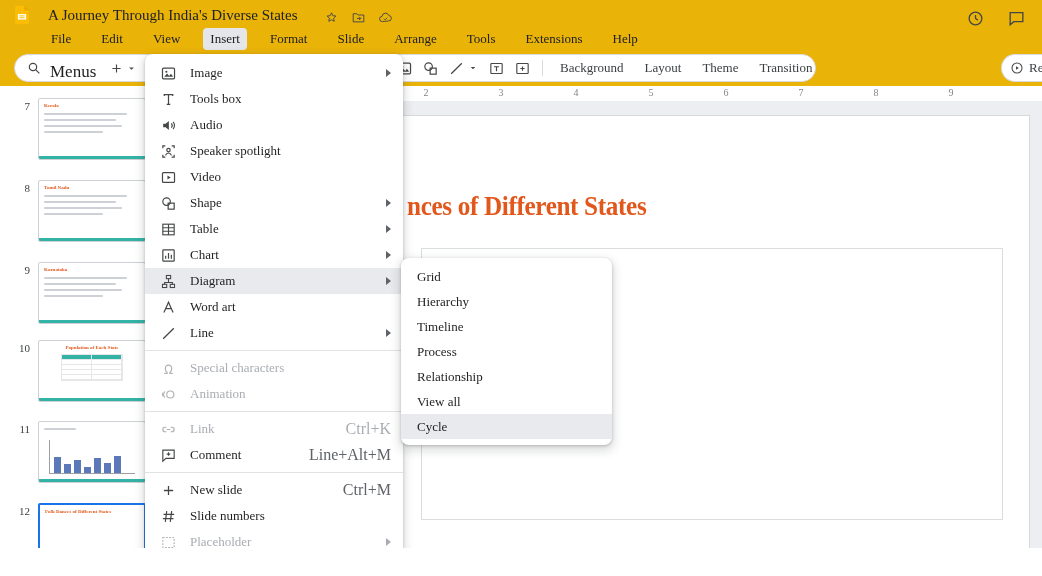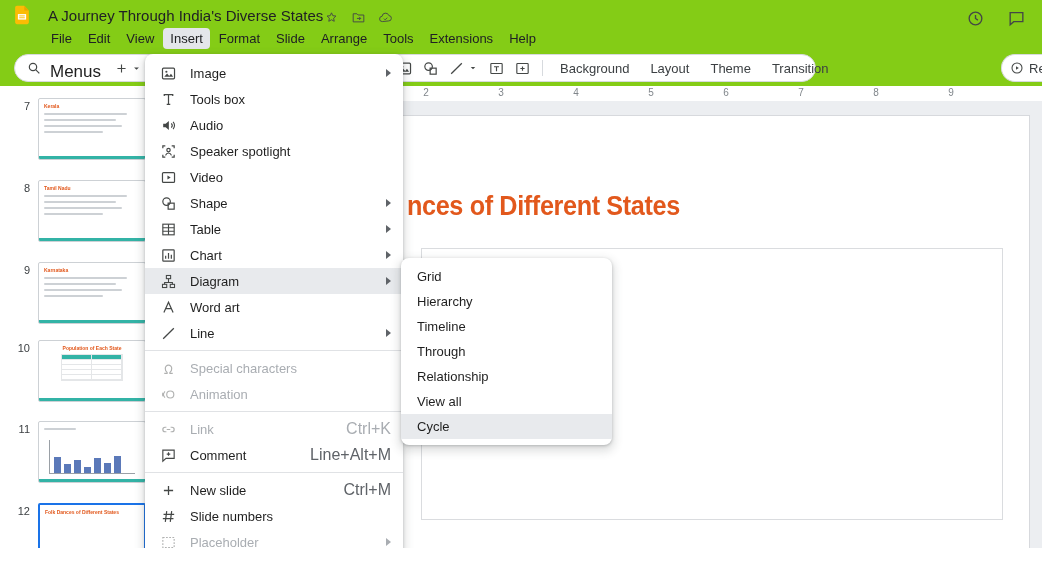--- a/index.html
+++ b/index.html
@@ -2,36 +2,36 @@
 <html style="--accent-teal: #33b3a6; --title-orange: #e2581c; --selection-blue: #1a73e8;"><head>
 <meta charset="utf-8">
 <style>
   *{margin:0;padding:0;box-sizing:border-box}
   :root{
     --accent-teal:#33b3a6;
     --title-orange:#e2581c;
     --selection-blue:#1a73e8;
   }
   body{font-family:"Liberation Sans",sans-serif;background:#fff}
-  .app{position:relative;width:1042px;height:548px;background:#84cc16;overflow:hidden;color:#202124;font-family:Liberation Sans, sans-serif}
+  .app{position:relative;width:1042px;height:548px;background:#eab308;overflow:hidden;color:#202124;font-family:Liberation Serif, serif}
 
   
   .titlebar{position:absolute;left:0;top:0;width:100%;height:28px}
   .logo{position:absolute;left:11px;top:4px;width:22px;height:22px}
   .logo svg{width:100%;height:100%;display:block}
   .doc-title{position:absolute;left:48px;top:7px;font-size:15px;color:#202124;white-space:nowrap}
   .tb-icon{display:inline-block;width:16px;height:16px}
   .tb-icon svg{width:100%;height:100%;display:block}
   .title-icons{position:absolute;left:324px;top:10px;display:flex;gap:12px}
   .title-icons .tb-icon{width:15px;height:15px}
   .titlebar-right{position:absolute;right:16px;top:9px;display:flex;gap:22px}
   .titlebar-right .tb-icon{width:19px;height:19px}
 
   
-  .menubar{position:absolute;left:44px;top:27px;height:23px;display:flex;align-items:center;gap:2px}
+  .menubar{position:absolute;left:44px;top:27px;height:23px;display:flex;align-items:center;gap:16px}
   .menu-bar-item{font-size:13px;color:#202124;padding:3px 7px;border-radius:4px;cursor:default;white-space:nowrap}
   .menu-bar-item.open{background:#e4e6ea}
 
   
   .toolbar{position:absolute;left:0;top:52px;width:100%;height:34px}
   .toolbar-pill{position:absolute;left:14px;top:2px;width:802px;height:28px;border:1px solid #d7dade;border-radius:15px;background:#fff;display:flex;align-items:center;padding-left:11px}
   .menus-label{font-size:17px;color:#1f1f1f;margin:8px 13px 0 8px}
   .pill-plus{width:15px;height:15px}
   .pill-caret{width:13px;height:13px;margin-left:1px}
   .pill-divider{width:1px;height:16px;background:#d7dade;margin-left:9px}
@@ -502,19 +502,19 @@
           </svg>
         </span>
         <span class="mi-label">Placeholder</span>
         <span class="mi-arrow"></span>
       </div>
     </div>
   <div class="menu diagram-submenu">
       <div class="sub-item">Grid</div>
       <div class="sub-item">Hierarchy</div>
       <div class="sub-item">Timeline</div>
-      <div class="sub-item">Through</div>
+      <div class="sub-item">Process</div>
       <div class="sub-item">Relationship</div>
       <div class="sub-item">View all</div>
       <div class="sub-item hl">Cycle</div>
     </div>
 
 </div>
 
 </body></html>

